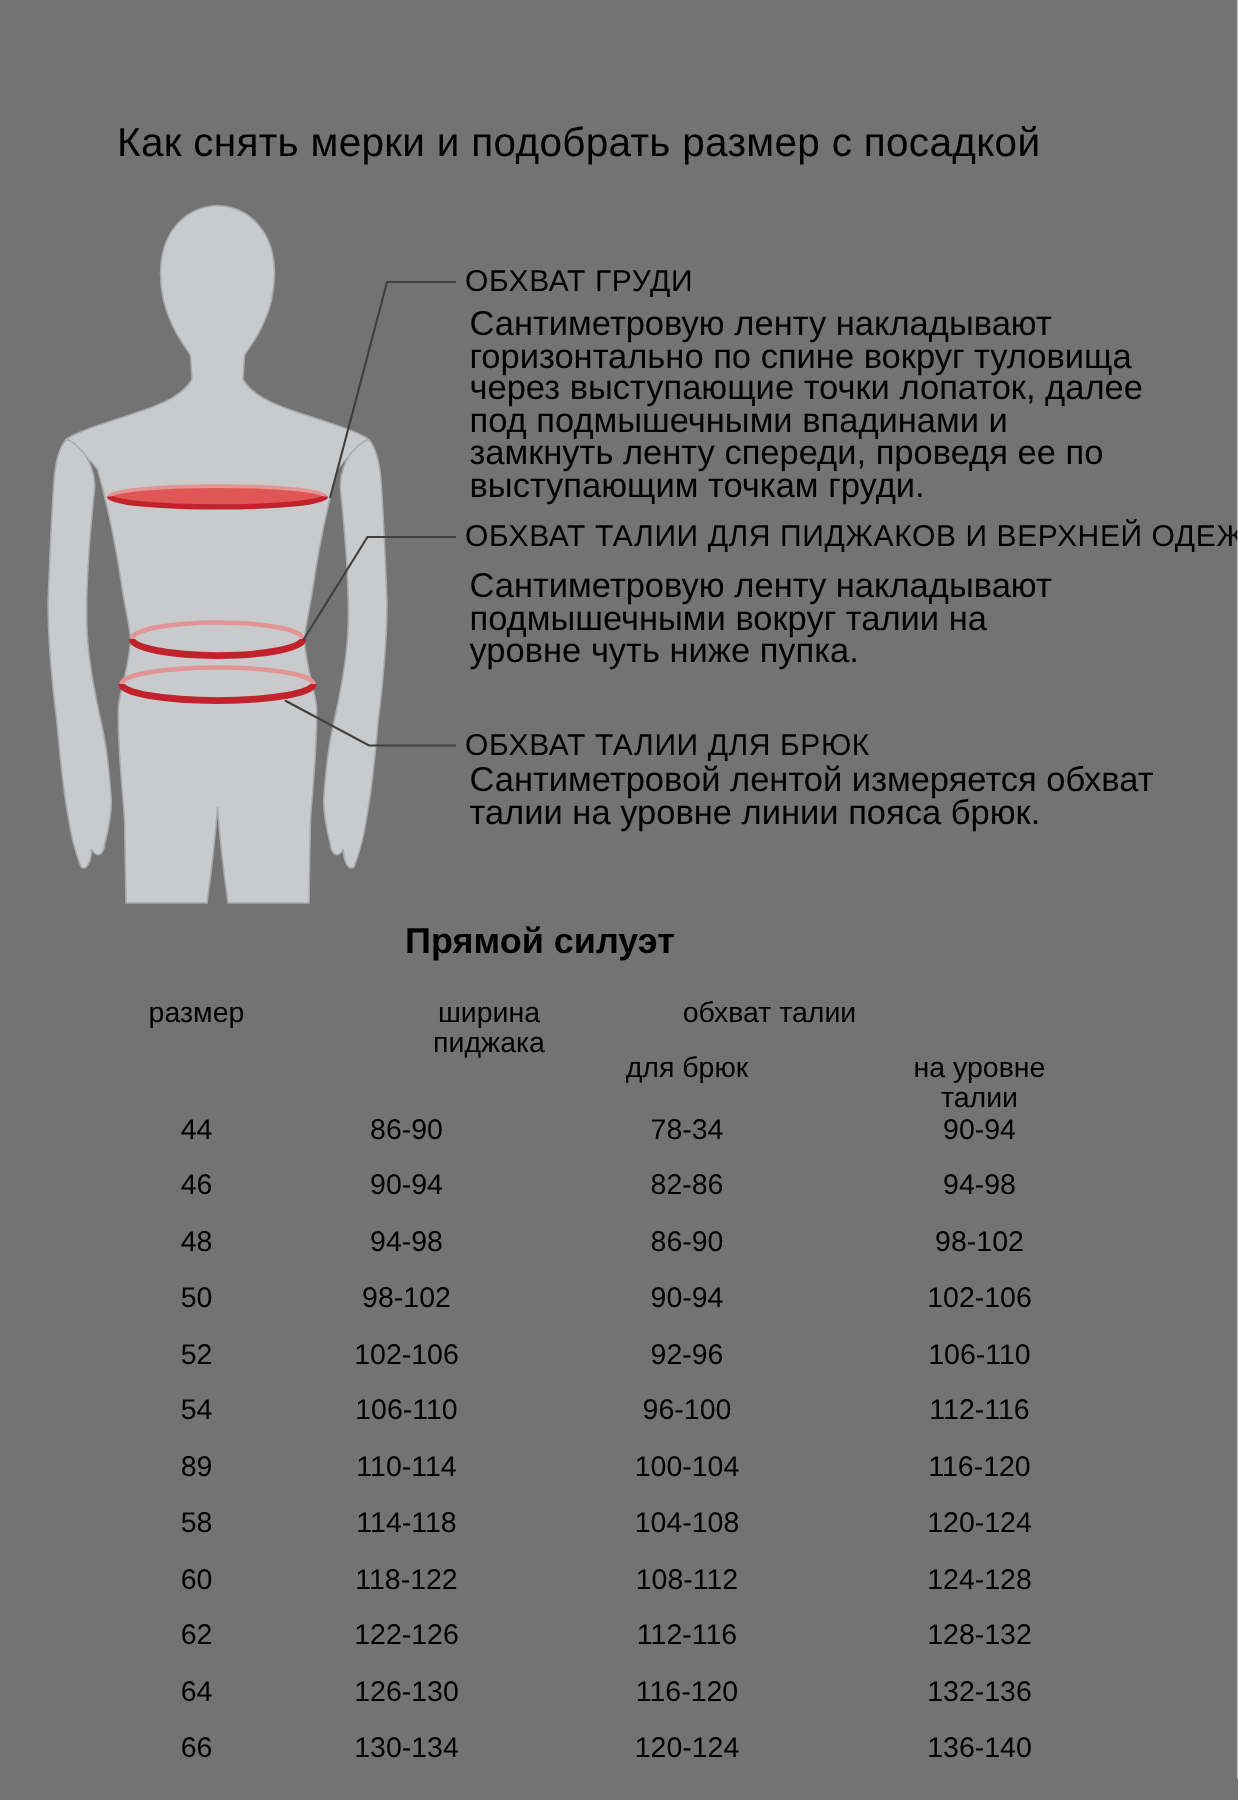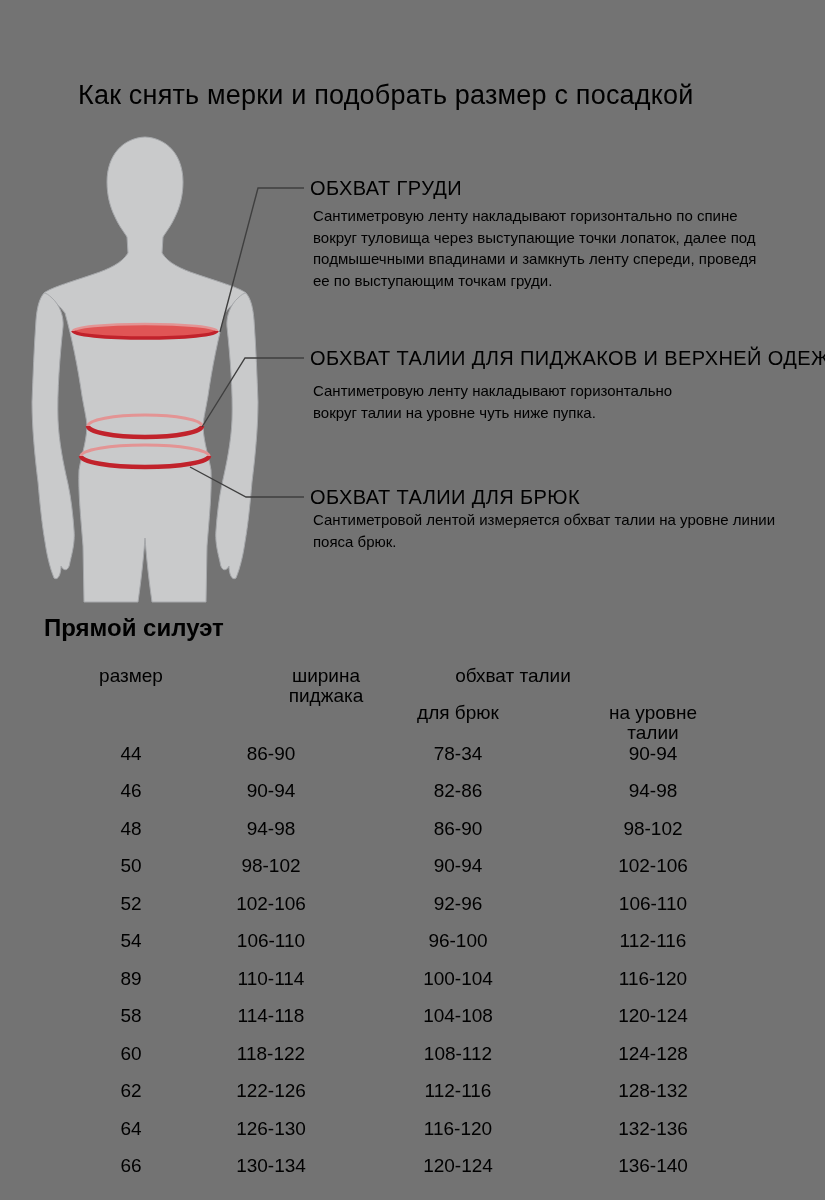--- a/index.html
+++ b/index.html
@@ -3,26 +3,26 @@
 <meta charset="utf-8">
 <style>
   html,body{margin:0;padding:0;background:#fff;}
   .page{position:relative;width:825px;height:1200px;background:#737373;overflow:hidden;
         font-family:"Liberation Sans", sans-serif;color:#000;}
   .title{position:absolute;left:78px;top:80px;margin:0;font-size:27px;font-weight:400;
          white-space:nowrap;letter-spacing:0.2px;}
   .fig{position:absolute;left:0;top:0;width:825px;height:620px;}
   .sect{position:absolute;margin:0;}
   .sect h2{margin:0;font-size:20px;font-weight:400;white-space:nowrap;letter-spacing:0.4px;}
-  .sect p{margin:0;font-size:15px;line-height:21.5px;}
+  .sect p{margin:0;font-size:23px;line-height:21.5px;}
   .s1{left:310px;top:177px;} .s1 p{position:absolute;left:3px;top:28px;width:452px;}
   .s2{left:310px;top:347px;} .s2 p{position:absolute;left:3px;top:33px;width:400px;}
   .s3{left:310px;top:486px;} .s3 p{position:absolute;left:3px;top:23px;width:470px;}
-  .table-title{position:absolute;left:0;top:614px;width:720px;margin:0;
-               font-size:24px;font-weight:700;padding-left:44px;}
+  .table-title{position:absolute;left:0;top:614px;width:720px;margin:0;text-align:center;
+               font-size:24px;font-weight:700;}
   .trow{position:absolute;left:0;width:813px;display:flex;font-size:19px;line-height:20px;}
   .trow .c{display:inline-block;width:140px;text-align:center;}
   .c1{margin-left:61px;} .c2{margin-left:0;} .c3{margin-left:47px;} .c4{margin-left:55px;}
 </style>
 </head>
 <body>
 
 <div class="page">
 
   <h1 class="title">Как снять мерки и подобрать размер с посадкой</h1>
@@ -108,21 +108,21 @@
     <path d="M 190,467 L 246,497 L 304,497" fill="none" stroke="#3f3f3f" stroke-width="1.4"></path>
   </svg>
 
   <section class="sect s1">
     <h2>ОБХВАТ ГРУДИ</h2>
     <p>Сантиметровую ленту накладывают горизонтально по спине вокруг туловища через выступающие точки лопаток, далее под подмышечными впадинами и замкнуть ленту спереди, проведя ее по выступающим точкам груди.</p>
   </section>
 
   <section class="sect s2">
     <h2>ОБХВАТ ТАЛИИ ДЛЯ ПИДЖАКОВ И ВЕРХНЕЙ ОДЕЖДЫ</h2>
-    <p>Сантиметровую ленту накладывают горизонтально вокруг талии на уровне чуть ниже пупка.</p>
+    <p>Сантиметровую ленту накладывают подмышечными вокруг талии на уровне чуть ниже пупка.</p>
   </section>
 
   <section class="sect s3">
     <h2>ОБХВАТ ТАЛИИ ДЛЯ БРЮК</h2>
     <p>Сантиметровой лентой измеряется обхват талии на уровне линии пояса брюк.</p>
   </section>
 
   <h3 class="table-title">Прямой силуэт</h3>
 
   <div class="trow" style="top:666px">

